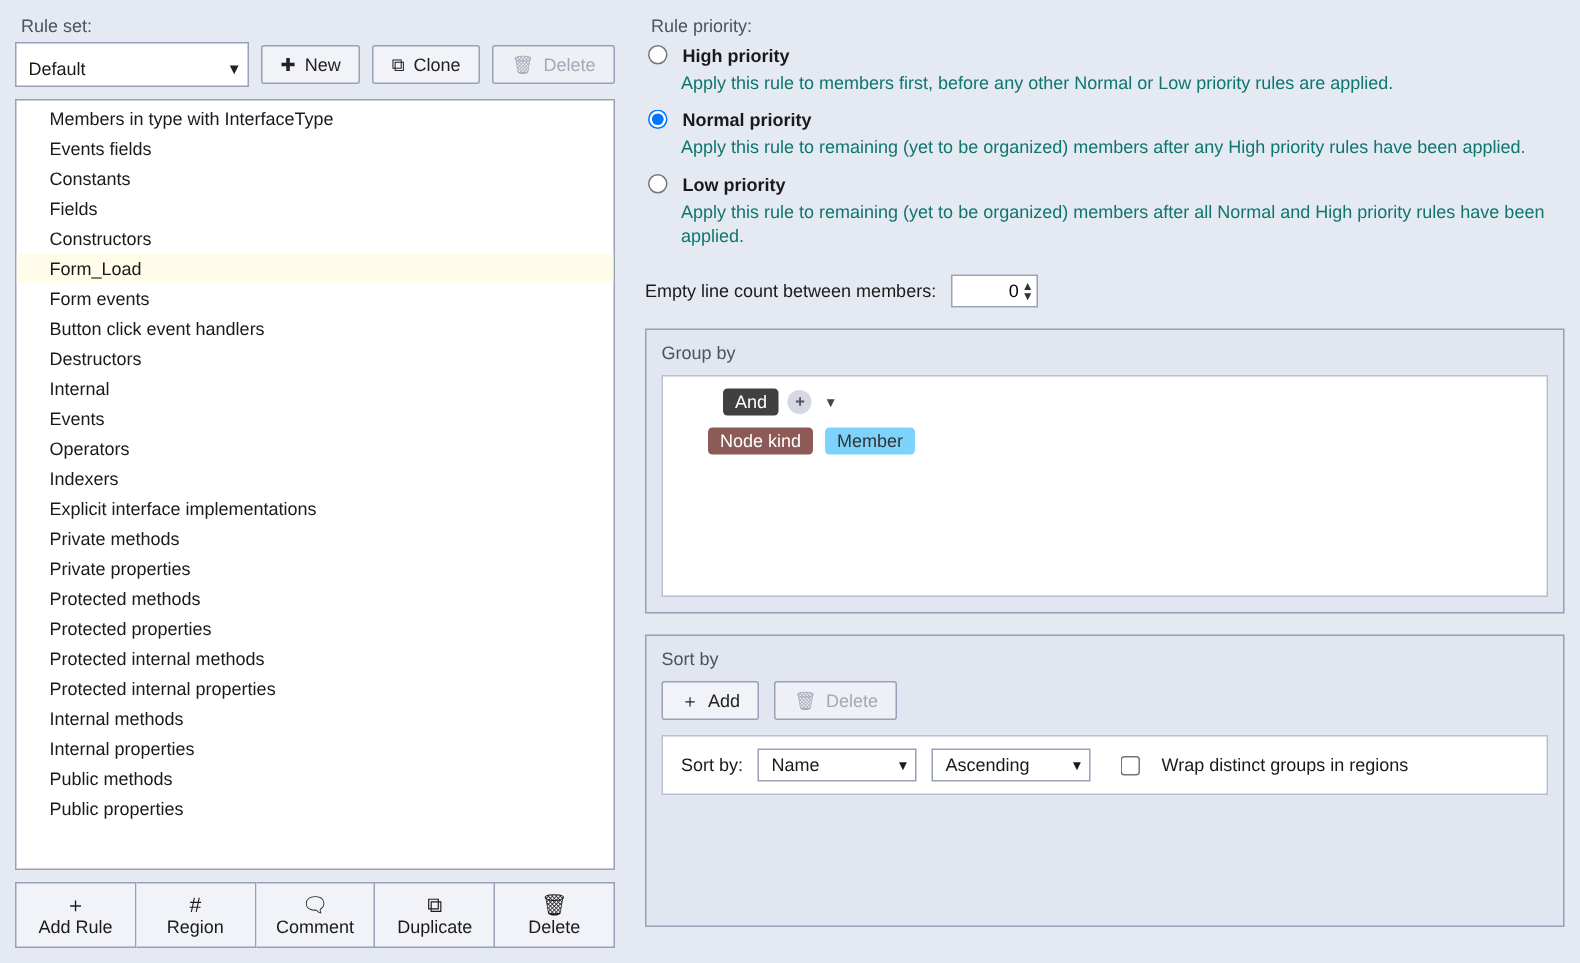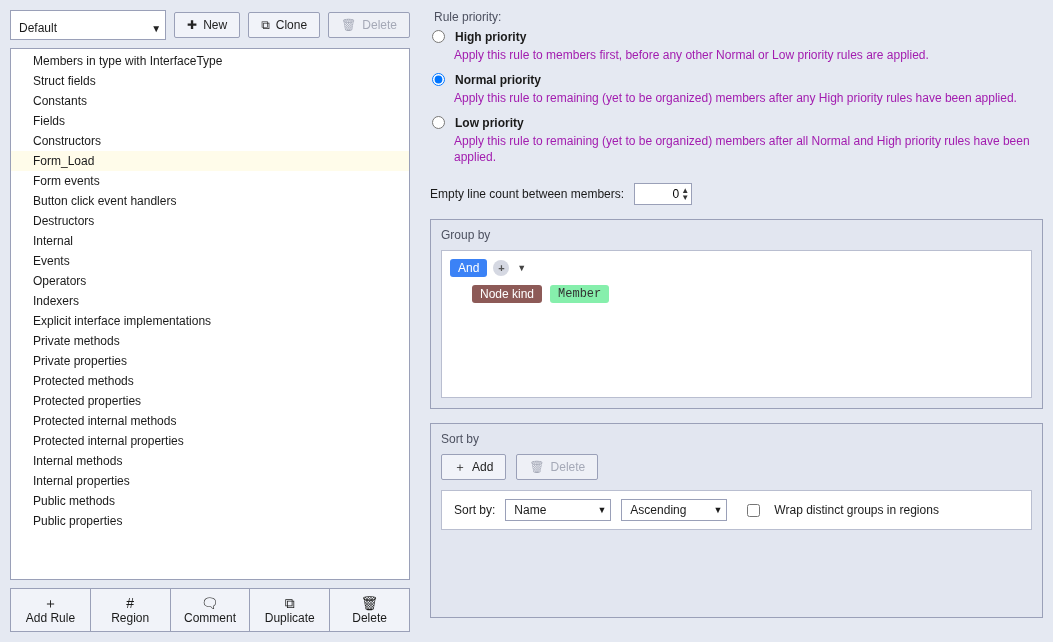--- a/index.html
+++ b/index.html
@@ -118,21 +118,21 @@
     gap: 1px;
   }
   .bottom-bar .cell + .cell { border-left: none; }
   .bottom-bar .cell .ic { font-size: 14px; line-height: 1; }
   .bottom-bar .cell span { font-size: 12px; }
 
   
   .radio-row { display: flex; align-items: center; gap: 8px; margin-bottom: 2px; }
   .radio-row input[type=radio] { margin: 2px 2px 2px 2px; }
   .radio-row .rlabel { font-weight: 600; }
-  .radio-desc { color: #a21caf; margin: 0 0 8px 24px; line-height: 16px; }
+  .radio-desc { color: #0f766e; margin: 0 0 8px 24px; line-height: 16px; }
 
   .emptyline-row {
     display: flex;
     align-items: center;
     gap: 10px;
     margin: 10px 0 14px 0;
   }
   .spinner {
     display:flex;
     align-items:center;
@@ -166,23 +166,23 @@
     min-height:100px;
   }
 
   .tag {
     display:inline-flex; align-items:center;
     border-radius:3px;
     padding:2px 8px;
     font-size:12px;
     color:#fff;
   }
-  .tag.blue { background:#3b82f6; }
+  .tag.blue { background:#404040;margin-left:32px; }
   .tag.brown { background:#8d5a57; }
-  .tag.gray { background:#86efac; color:#333;font-family:Liberation Mono, monospace; }
+  .tag.gray { background:#7dd3fc; color:#333; }
   .tag-row { display:flex; align-items:center; gap:6px; }
   .sub-row { margin-left:22px; margin-top:8px; display:flex; gap:8px; }
   .circle-btn {
     width:16px; height:16px; border-radius:50%;
     background:#d5d8e2; color:#555;
     display:inline-flex; align-items:center; justify-content:center;
     font-size:11px; font-weight:bold;
   }
   .tiny-caret { font-size:9px; color:#444; margin-left:2px; }
 
@@ -202,20 +202,21 @@
   }
   .sel .dcaret { font-size:9px; }
 
   input[type=checkbox] { margin:0 4px 0 10px; }
 </style>
 </head>
 <body>
 
 <div class="window">
   <div class="left">
+    <div class="label">Rule set:</div>
 
     <div class="ruleset-row">
       <div class="combo">
         <span>Default</span>
         <span class="caret">▼</span>
       </div>
       <div class="btn">
         <span class="btn-icon">✚</span>
         <span>New</span>
       </div>
@@ -225,21 +226,21 @@
       </div>
       <div class="btn disabled">
         <span class="btn-icon">🗑</span>
         <span>Delete</span>
       </div>
     </div>
 
     <div class="rules-box">
       <ul id="rules-ul">
           <li>Members in type with InterfaceType</li>
-          <li>Struct fields</li>
+          <li>Events fields</li>
           <li>Constants</li>
           <li>Fields</li>
           <li>Constructors</li>
           <li class="selected">Form_Load</li>
           <li>Form events</li>
           <li>Button click event handlers</li>
           <li>Destructors</li>
           <li>Internal</li>
           <li>Events</li>
           <li>Operators</li>

